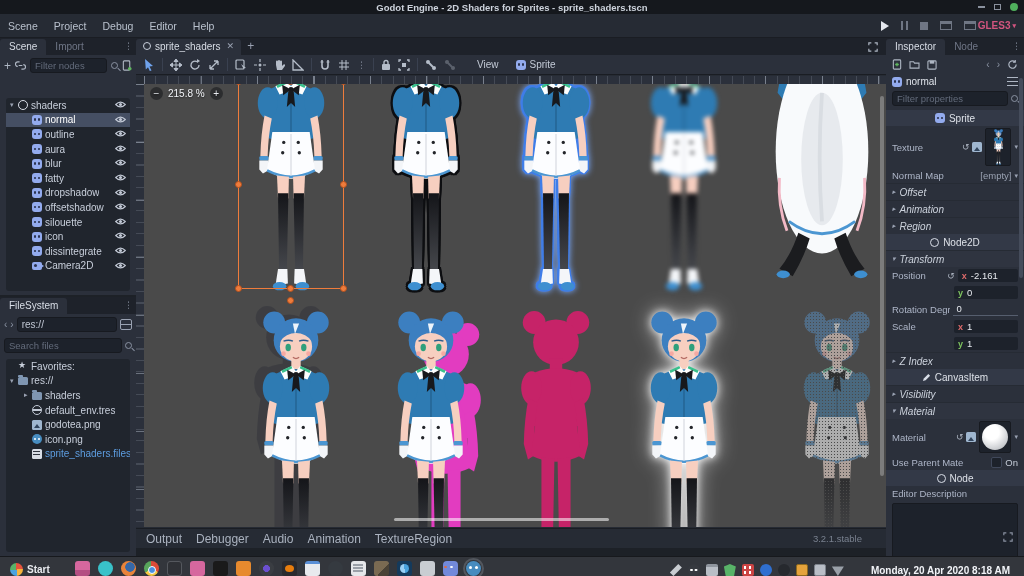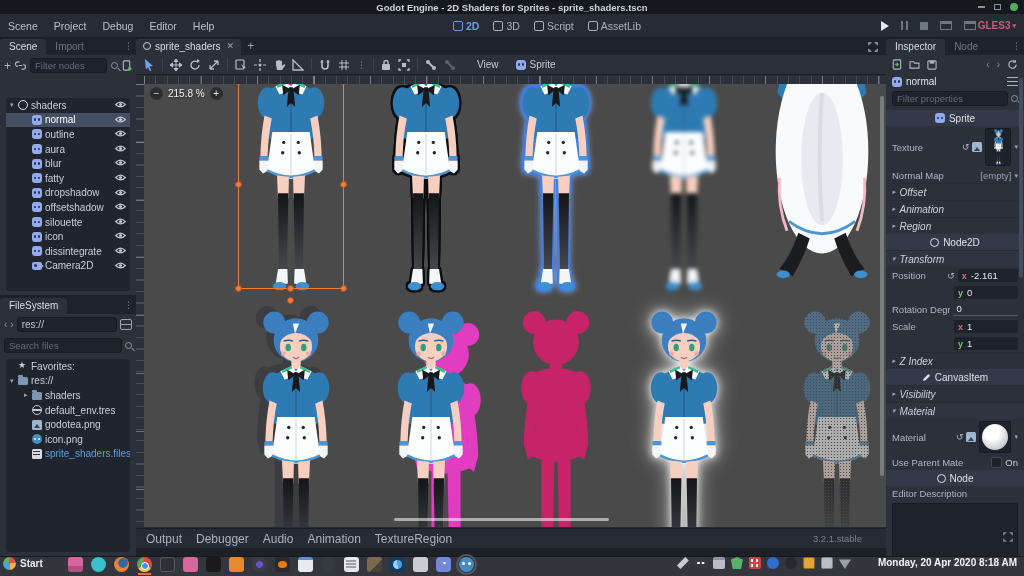--- a/index.html
+++ b/index.html
@@ -181,21 +181,21 @@
   .ax-x{color:#de6b6b;} .ax-y{color:#7fc45f;}
   .axis .aval{color:#e6e9ee;font-size:9.5px;}
   .slider-line{position:relative;flex:1;border-bottom:1px solid #565e6e;color:#e6e9ee;font-size:9.5px;padding:0 4px 1px;}
   .checkbox{width:11px;height:11px;background:#1d222b;border:1px solid #40485a;border-radius:2px;}
   .desc-box{margin:2px 6px;height:70px;background:#1d222b;border:1px solid #171a20;border-radius:2px;position:relative;}
   .desc-expand{position:absolute;right:4px;top:28px;color:#8a92a2;font-size:9px;}
   .sphere{width:26px;height:26px;border-radius:50%;background:radial-gradient(circle at 38% 32%,#ffffff 0 30%,#d9dbde 60%,#a8abaf 100%);}
   #insp-scroll{position:absolute;right:1px;top:40px;width:4px;height:200px;background:#454c5b;border-radius:2px;}
 
   
-  #taskbar{position:absolute;left:0;top:556px;width:1024px;height:20px;background:#33363c;border-top:1px solid #17191d;display:flex;align-items:flex-start;padding:0 3px;gap:21px;}
+  #taskbar{position:absolute;left:0;top:556px;width:1024px;height:20px;background:#33363c;border-top:1px solid #17191d;display:flex;align-items:flex-end;padding:0 10px;gap:21px;}
   #start{display:flex;align-items:center;gap:4px;}
   .start-logo{width:13px;height:13px;border-radius:50%;background:conic-gradient(#e5533c 0 25%,#f5b43c 25% 50%,#4aa3df 50% 75%,#58b368 75% 100%);}
   #start .slabel{color:#e8eaee;font-weight:bold;font-size:10px;}
   #task-icons{display:flex;align-items:center;gap:8px;margin-left:4px;}
   .app{width:15px;height:15px;border-radius:3px;position:relative;flex:none;}
   .app.run::after{content:"";position:absolute;left:1px;right:1px;bottom:-3px;height:2px;background:#e56b3c;}
   .app.active{outline:2px solid #53575e;outline-offset:1px;background-clip:padding-box;}
   .app-desktop{background:linear-gradient(#d6679e 60%,#b44f82 60%);}
   .app-mail{background:#39c2c9;border-radius:50%;}
   .app-firefox{background:radial-gradient(circle at 60% 40%,#3668a8 0 35%,#e8833a 40%);border-radius:50%;}
@@ -336,38 +336,20 @@
     <span class="wb-close"></span>
   </div>
 </div>
 
 <div id="menubar">
   <span class="menu-item">Scene</span>
   <span class="menu-item">Project</span>
   <span class="menu-item">Debug</span>
   <span class="menu-item">Editor</span>
   <span class="menu-item">Help</span>
-  <div id="workspaces">
-    <span class="ws active">
-        <span class="ws-ico"></span>
-        <span>2D</span>
-      </span>
-    <span class="ws">
-        <span class="ws-ico"></span>
-        <span>3D</span>
-      </span>
-    <span class="ws">
-        <span class="ws-ico"></span>
-        <span>Script</span>
-      </span>
-    <span class="ws">
-        <span class="ws-ico"></span>
-        <span>AssetLib</span>
-      </span>
-  </div>
   <div id="playbar">
     <span class="play-tri"></span>
     <span class="pause-ic"></span>
     <span class="stop-ic"></span>
     <span class="movie-ic"></span>
     <span class="movie-ic"></span>
   </div>
   <div id="renderer">
     <span>GLES3</span>
       <span style="font-size:7px">▾</span>

